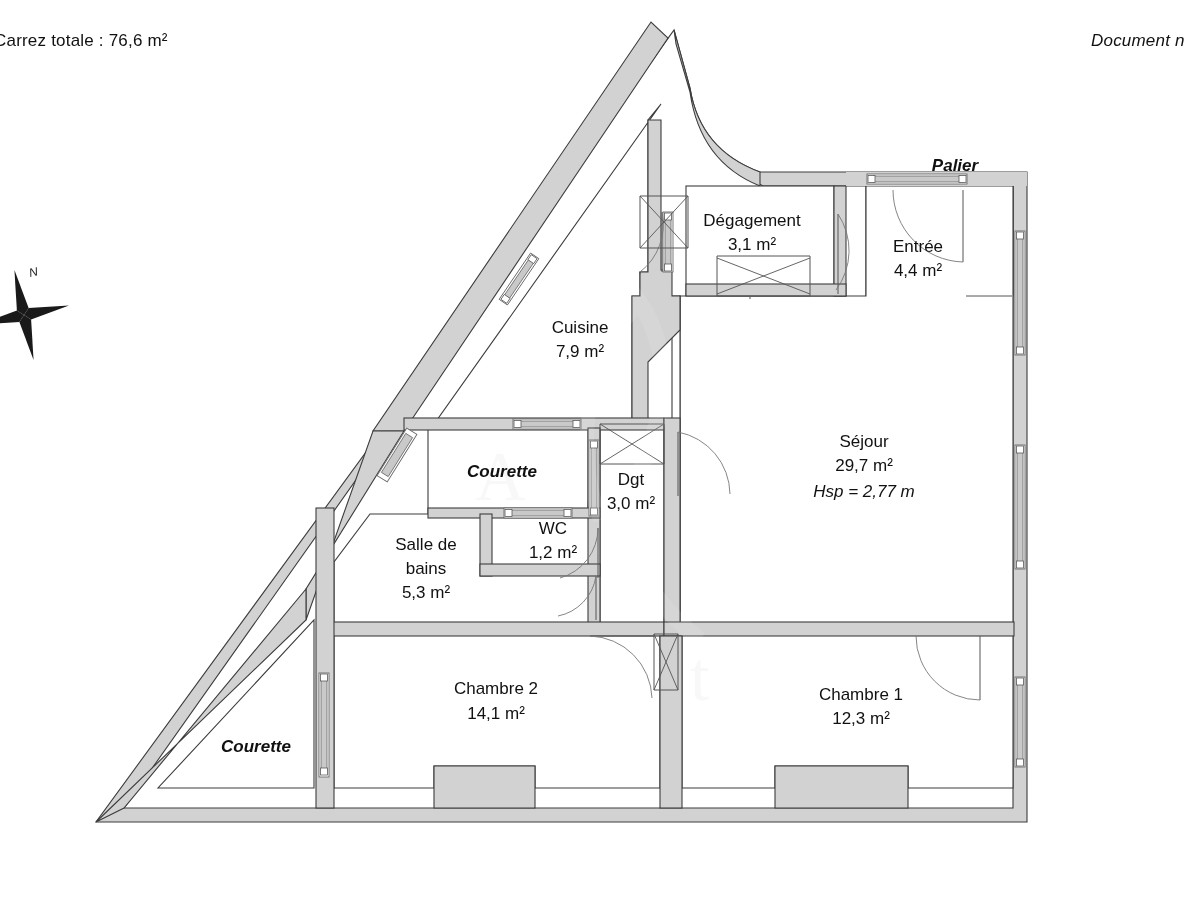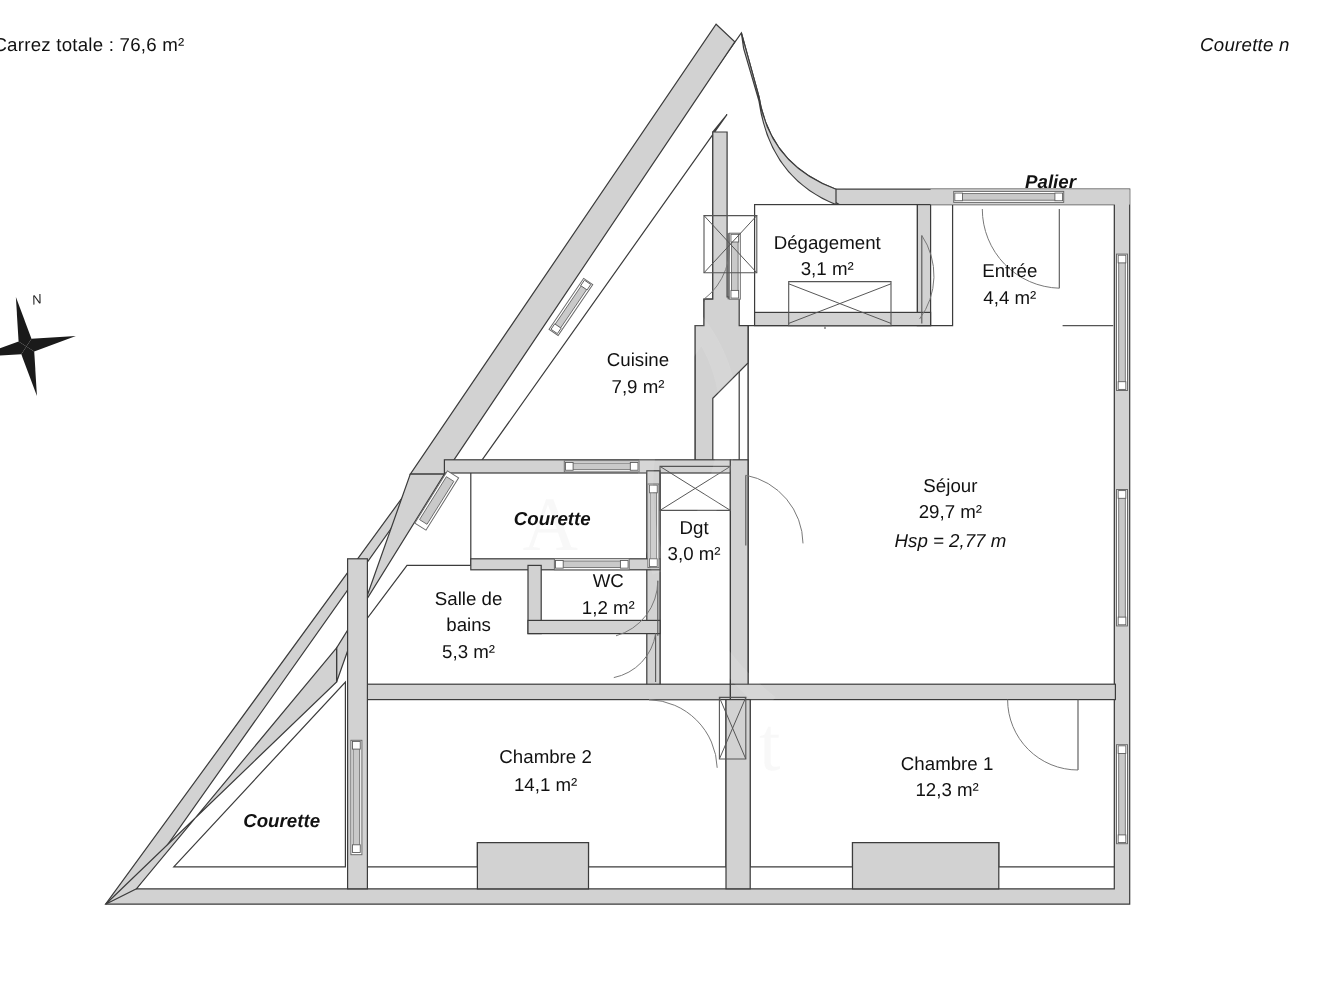--- a/index.html
+++ b/index.html
@@ -77,21 +77,21 @@
   .xmark { fill: none; stroke: #555555; stroke-width: 0.9; }
   .watermark { opacity: 0.10; }
 </style>
 </head>
 <body>
 
 <div id="floorplan-root">
 
   <div class="hdr" id="header-left">Carrez totale :  76,6 m²</div>
 
-  <div class="hdr" id="header-right">Courette n</div>
+  <div class="hdr" id="header-right">Document n</div>
 
   <svg id="plan-svg" viewBox="0 0 1200 900" xmlns="http://www.w3.org/2000/svg">
 
     <g>
 
       <path class="wall" d="M 674 30
            L 690 88
            Q 700 150 760 172
            L 1027 172
            L 1027 822

